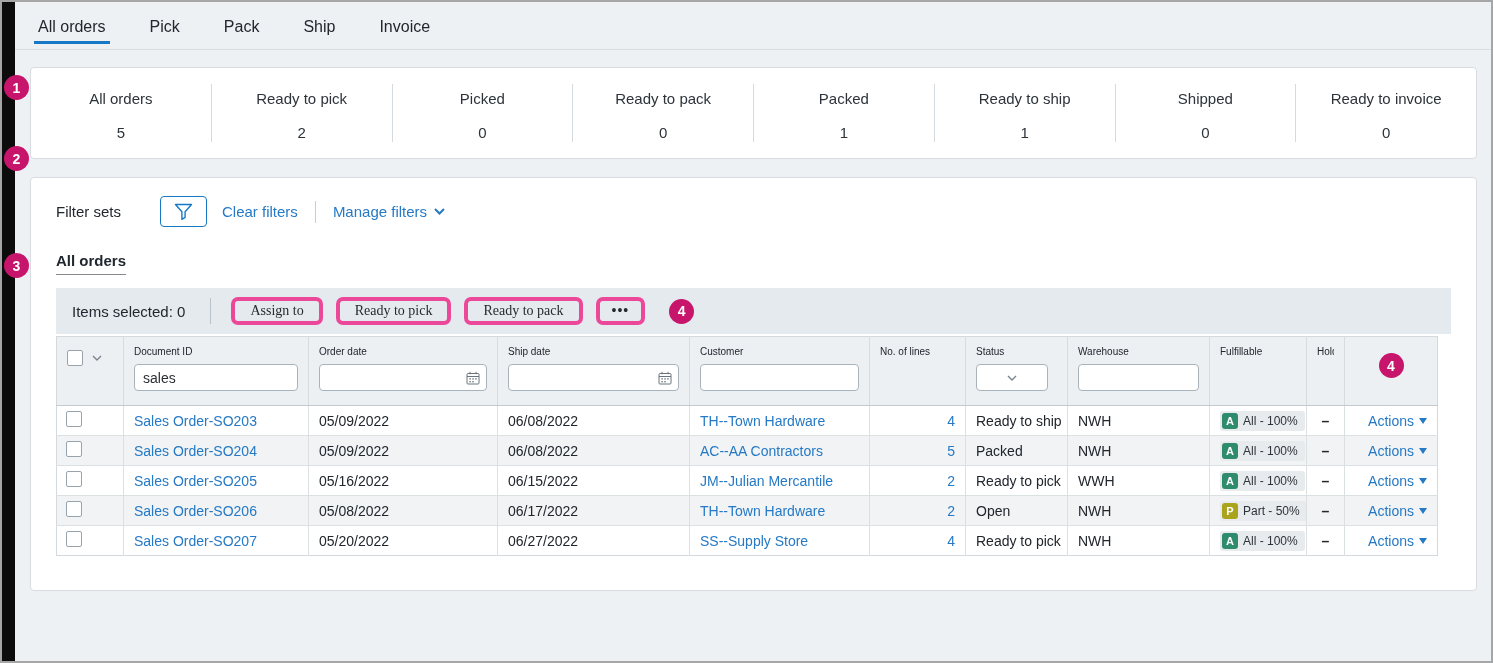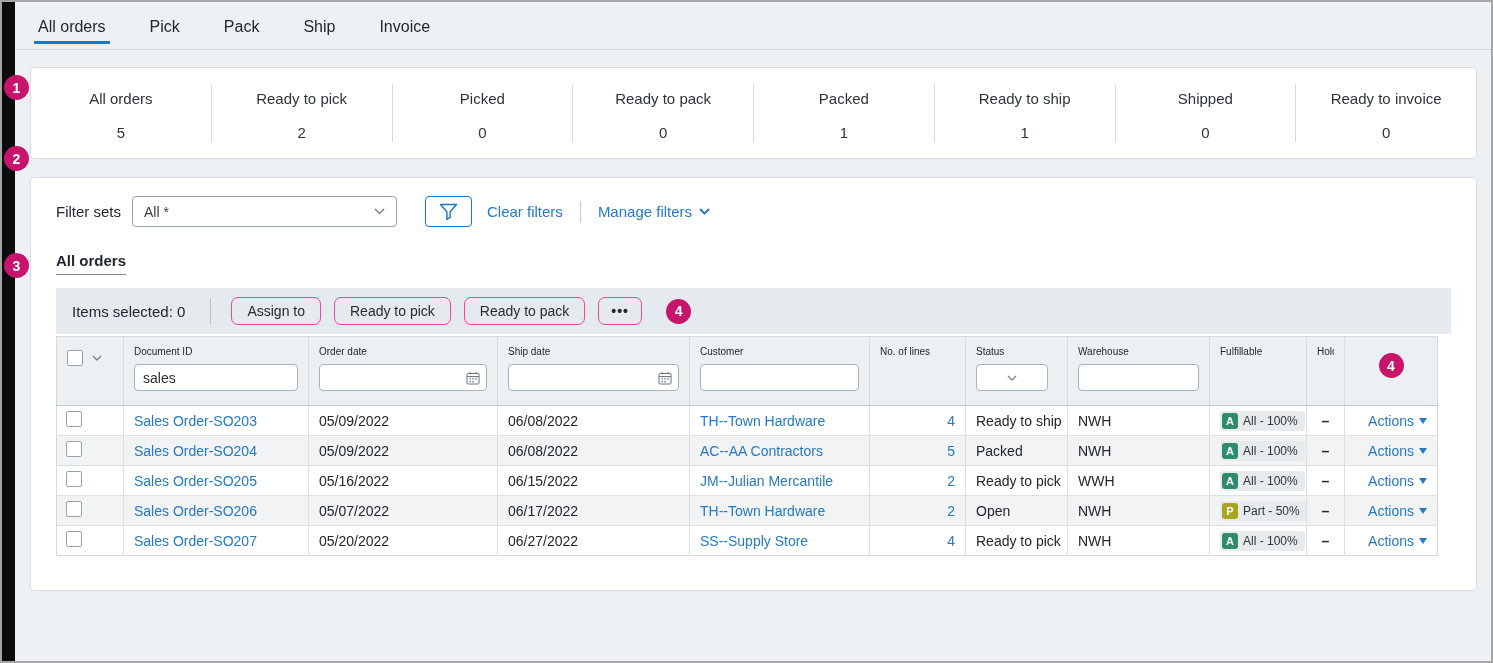--- a/index.html
+++ b/index.html
@@ -44,22 +44,22 @@
   .vdiv { width:1px; height:22px; background:#c7ced4; margin:0 17px; }
   .manage-filters { display:flex; align-items:center; gap:7px; }
 
   .grid-title-wrap { margin:25px 0 0 25px; }
   .grid-title { display:inline-block; font-size:15px; font-weight:bold; color:#21272e; padding-bottom:5px; border-bottom:1px solid #85898d; }
 
   
   .toolbar { margin:13px 25px 0; height:46px; background:#e5eaee; display:flex; align-items:center; padding:0 16px; }
   .items-selected { font-size:15px; color:#21272e; }
   .toolbar .vdiv { height:26px; background:#b9c3cb; margin:0 20px 0 25px; }
-  .tb-btn { height:28px; padding:0 15px; border:1px solid #ec4899; border-radius:7px; background:transparent;
-            font-family:Liberation Sans, sans-serif; font-size:14px; color:#242b31; margin-right:13px; cursor:pointer; }
+  .tb-btn { height:28px; padding:0 15px; border:4px solid #ec4899; border-radius:7px; background:transparent;
+            font-family:Liberation Serif, serif; font-size:14px; color:#242b31; margin-right:13px; cursor:pointer; }
   .more-btn { padding:0 12px; font-weight:bold; letter-spacing:1px; }
 
   
   .grid-wrap { margin:2px 25px 0; }
   table { border-collapse:collapse; table-layout:fixed; width:1381px; border:1px solid #d4d9dd; }
   thead th { background:#edf0f3; border-right:1px solid #d7dcdf; border-bottom:1px solid #c3cad0;
              text-align:left; vertical-align:top; padding:9px 10px 0; height:69px; font-weight:normal; }
   thead th:last-child { border-right:none; }
   .col-label { font-size:10px; color:#21272e; white-space:nowrap; overflow:hidden; }
   .hfilter { margin-top:7px; position:relative; }
@@ -154,28 +154,20 @@
       <div class="stat">
         <div class="stat-label">Ready to invoice</div>
         <div class="stat-value">0</div>
       </div>
     </div>
 
     <div class="main-card">
 
       <div class="filter-row">
         <span class="filter-label">Filter sets</span>
-        <div class="filter-select">
-          <span>All *</span>
-          <span style="display:flex;">
-            <svg width="11" height="7" viewBox="0 0 11 7">
-                <path d="M1 1 l4.5 4.5 L10 1" fill="none" stroke="#7a858e" stroke-width="1.5"></path>
-              </svg>
-          </span>
-        </div>
         <div class="funnel-btn">
           <span style="display:flex;">
             <svg width="19" height="17" viewBox="0 0 19 17">
                 <path d="M1.5 1.5 h16 l-6.4 7.2 v5.6 l-3.2 2 v-7.6 Z" fill="none" stroke="var(--accent)" stroke-width="1.4" stroke-linejoin="round"></path>
               </svg>
           </span>
         </div>
         <a class="link clear-filters">Clear filters</a>
         <div class="vdiv"></div>
         <a class="link manage-filters">
@@ -369,21 +361,21 @@
               <td class="center">
                 <span class="actions-link">
                   <span>Actions</span>
                   <span class="tri-down"></span>
                 </span>
               </td>
             </tr>
             <tr class="alt">
               <td class="cb-cell"><input type="checkbox" style=""></td>
               <td><span class="row-link">Sales Order-SO206</span></td>
-              <td>05/07/2022</td>
+              <td>05/08/2022</td>
               <td>06/17/2022</td>
               <td><span class="row-link">TH--Town Hardware</span></td>
               <td class="num"><span class="row-link">2</span></td>
               <td>Open</td>
               <td>NWH</td>
               <td>
                 <span class="ff-pill">
                   <span class="ff-letter ff-p">P</span>
                   <span class="ff-text">Part - 50%</span>
                 </span>

